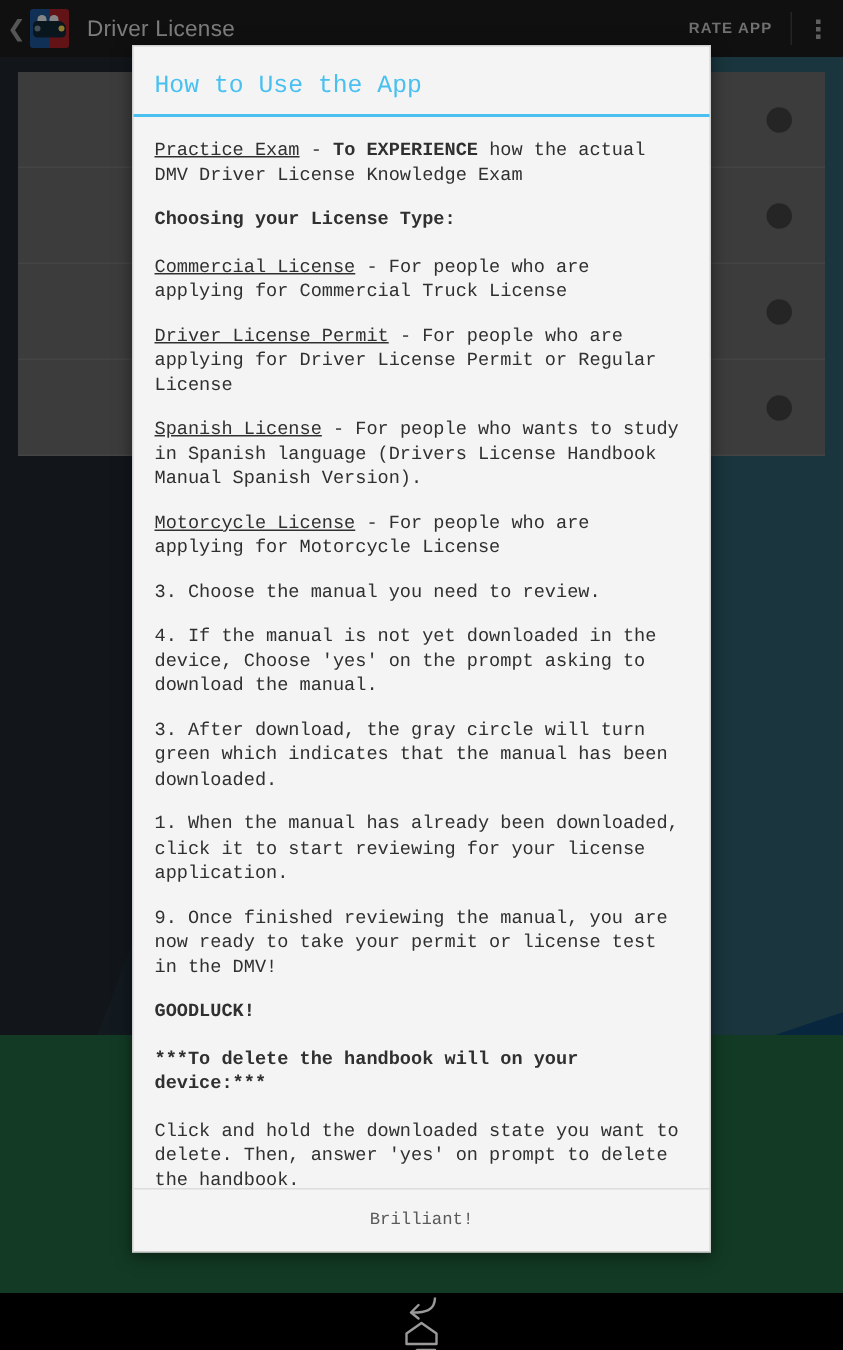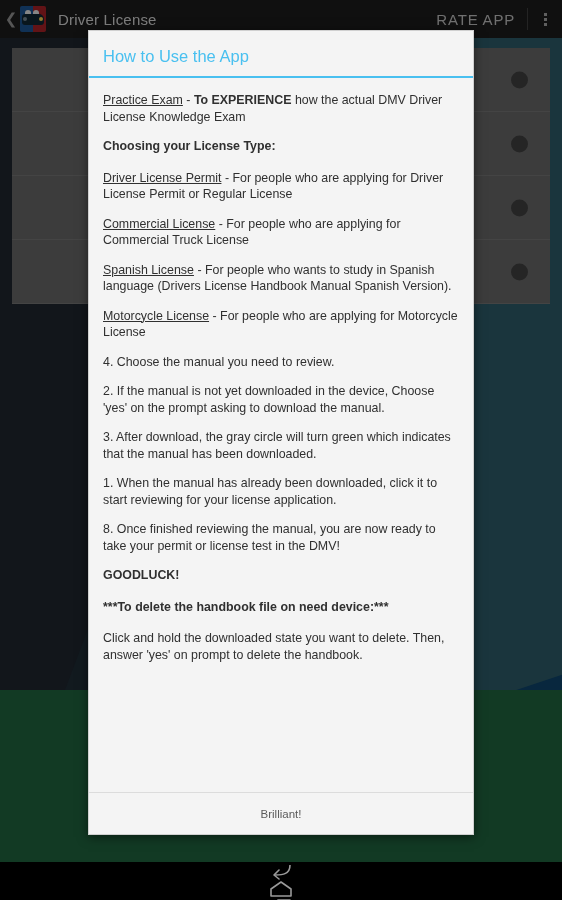--- a/index.html
+++ b/index.html
@@ -75,21 +75,21 @@
   }
   .ab-icon .lamp2{
     position:absolute; left:3px; top:11px; width:4px; height:4px;
     background:#6d7f8a; border-radius:50%;
   }
   .ab-title{
     margin-left:12px; color:#c9c9c9; font-size:15px; letter-spacing:.2px;
   }
   .ab-spacer{ flex:1; }
   .ab-rate{
-    color:#b5b5b5; font-size:15px; font-weight:normal; letter-spacing:.8px;
+    color:#b5b5b5; font-size:10px; font-weight:bold; letter-spacing:.8px;
     padding:0 12px;
   }
   .ab-div{ width:1px; height:22px; background:#3a3a3a; }
   .ab-overflow{
     width:34px; height:38px; display:flex; flex-direction:column;
     align-items:center; justify-content:center; gap:2px;
   }
   .ab-overflow i{ display:block; width:3px; height:3px; background:#9a9a9a; }
 
   
@@ -116,20 +116,21 @@
   }
 
   
   #dialog{
     position:absolute; left:88px; top:30px; width:386px; height:805px;
     background:#f4f4f4;
     border:1px solid #d0d0d0;
     z-index:10;
     display:flex; flex-direction:column;
     box-shadow:0 2px 10px rgba(0,0,0,.5);
+    font-family:Liberation Mono, monospace;
   }
   .dlg-title{
     padding:16px 14px 10px 14px;
     color:#49c0f0; font-size:16.5px; font-weight:normal;
     border-bottom:2px solid #49c0f0;
     flex:none;
   }
   .dlg-body{
     flex:1; overflow:hidden;
     padding:14px 14px 6px 14px;
@@ -242,42 +243,42 @@
   <div class="dlg-body">
 
 
     <p>
       <u>Practice Exam</u><span> - </span><b>To EXPERIENCE</b><span> how the actual DMV Driver License Knowledge Exam</span>
     </p>
 
     <p class="hd gap-top">Choosing your License Type:</p>
 
     <p>
+      <u>Commercial License</u><span> - For people who are applying for Commercial Truck License</span>
+    </p>
+    <p>
       <u>Driver License Permit</u><span> - For people who are applying for Driver License Permit or Regular License</span>
     </p>
     <p>
-      <u>Commercial License</u><span> - For people who are applying for Commercial Truck License</span>
-    </p>
-    <p>
       <u>Spanish License</u><span> - For people who wants to study in Spanish language (Drivers License Handbook Manual Spanish Version).</span>
     </p>
     <p>
       <u>Motorcycle License</u><span> - For people who are applying for Motorcycle License</span>
     </p>
 
 
-    <p>4. Choose the manual you need to review.</p>
-    <p>2. If the manual is not yet downloaded in the device, Choose 'yes' on the prompt asking to download the manual.</p>
+    <p>3. Choose the manual you need to review.</p>
+    <p>4. If the manual is not yet downloaded in the device, Choose 'yes' on the prompt asking to download the manual.</p>
     <p>3. After download, the gray circle will turn green which indicates that the manual has been downloaded.</p>
     <p>1. When the manual has already been downloaded, click it to start reviewing for your license application.</p>
-    <p>8. Once finished reviewing the manual, you are now ready to take your permit or license test in the DMV!</p>
+    <p>9. Once finished reviewing the manual, you are now ready to take your permit or license test in the DMV!</p>
 
     <p class="hd gap-top">GOODLUCK!</p>
 
-    <p class="hd gap-top">***To delete the handbook file on need device:***</p>
+    <p class="hd gap-top">***To delete the handbook will on your device:***</p>
     <p>Click and hold the downloaded state you want to delete. Then, answer 'yes' on prompt to delete the handbook.</p>
   </div>
 
   <div class="dlg-footer">
     <span class="dlg-footer-btn">Brilliant!</span>
   </div>
 </div>
 
 <div id="navbar">
   <div class="nav-btn nav-back">

